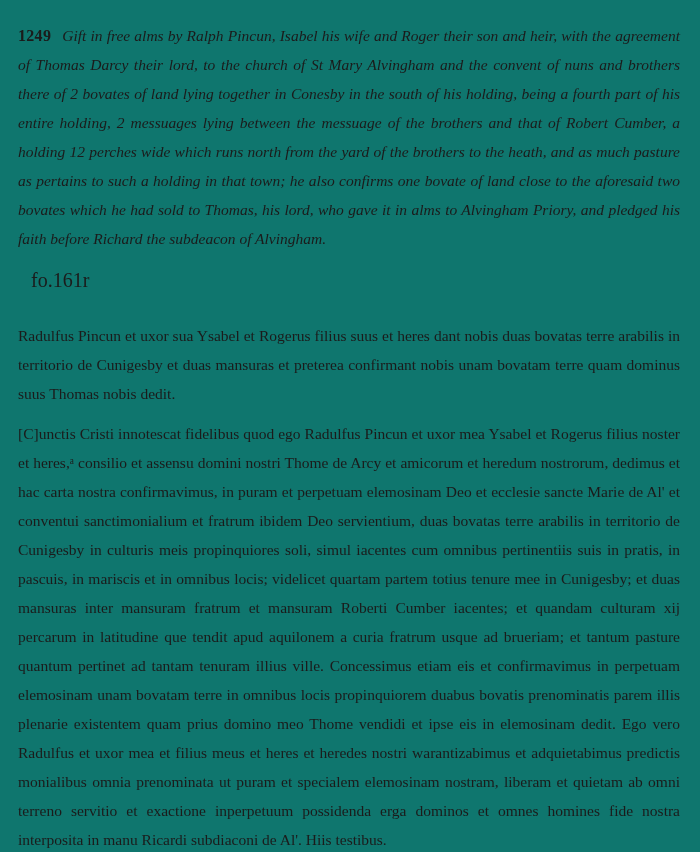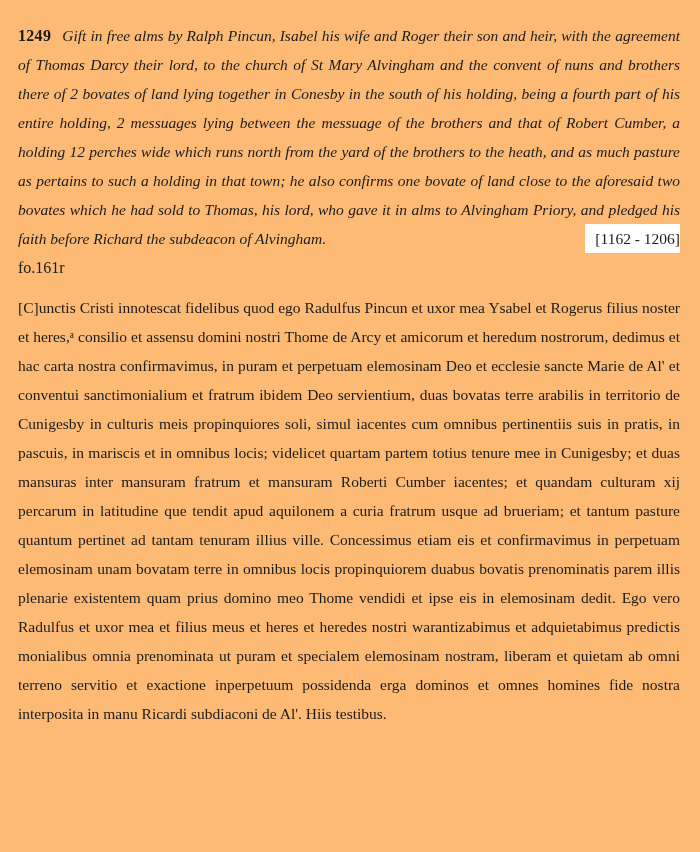--- a/index.html
+++ b/index.html
@@ -6,21 +6,21 @@
     margin: 0;
     padding: 0;
     background: #ffffff;
   }
   .page {
     position: relative;
     width: 700px;
     height: 852px;
     box-sizing: border-box;
     padding: 21px 20px 0 18px;
-    background: #fdba74;
+    background: #0f766e;
     color: #1b1b1b;
     font-family: "Liberation Serif", "DejaVu Serif", serif;
     overflow: hidden;
   }
   .summary {
     position: relative;
     margin: 0;
     font-style: italic;
     font-size: 15.5px;
     line-height: 29px;
@@ -37,22 +37,22 @@
     position: absolute;
     right: 0;
     bottom: 0;
     font-style: normal;
     font-size: 15.5px;
     line-height: 29px;
     background: #ffffff;
     padding-left: 10px;
   }
   .folio {
-    margin: 0;
-    font-size: 16px;
+    margin: 13px;
+    font-size: 20px;
     line-height: 29px;
   }
   .latin {
     margin: 0;
     font-size: 15.5px;
     line-height: 29px;
     text-align: justify;
   }
   .rubric {
     margin-top: 26px;
@@ -61,21 +61,21 @@
     margin-top: 11px;
   }
 </style>
 </head>
 <body>
 
 <div class="page">
 
   <p class="summary">
     <span class="entry-number">1249</span><span>Gift in free alms by Ralph Pincun, Isabel his wife and Roger their son and heir, with the agreement of Thomas Darcy their lord, to the church of St Mary Alvingham and the convent of nuns and brothers there of 2 bovates of land lying together in Conesby in the south of his holding, being a fourth part of his entire holding, 2 messuages lying between the messuage of the brothers and that of Robert Cumber, a holding 12 perches wide which runs north from the yard of the brothers to the heath, and as much pasture as pertains to such a holding in that town; he also confirms one bovate of land close to the aforesaid two bovates which he had sold to Thomas, his lord, who gave it in alms to Alvingham Priory, and pledged his faith before Richard the subdeacon of Alvingham.</span>
-    <span class="date-range">[1162 - 1206]</span>
   </p>
 
   <p class="folio">fo.161r</p>
 
+  <p class="latin rubric">Radulfus Pincun et uxor sua Ysabel et Rogerus filius suus et heres dant nobis duas bovatas terre arabilis in territorio de Cunigesby et duas mansuras et preterea confirmant nobis unam bovatam terre quam dominus suus Thomas nobis dedit.</p>
 
   <p class="latin charter">[C]unctis Cristi innotescat fidelibus quod ego Radulfus Pincun et uxor mea Ysabel et Rogerus filius noster et heres,ᵃ consilio et assensu domini nostri Thome de Arcy et amicorum et heredum nostrorum, dedimus et hac carta nostra confirmavimus, in puram et perpetuam elemosinam Deo et ecclesie sancte Marie de Al' et conventui sanctimonialium et fratrum ibidem Deo servientium, duas bovatas terre arabilis in territorio de Cunigesby in culturis meis propinquiores soli, simul iacentes cum omnibus pertinentiis suis in pratis, in pascuis, in mariscis et in omnibus locis; videlicet quartam partem totius tenure mee in Cunigesby; et duas mansuras inter mansuram fratrum et mansuram Roberti Cumber iacentes; et quandam culturam xij percarum in latitudine que tendit apud aquilonem a curia fratrum usque ad brueriam; et tantum pasture quantum pertinet ad tantam tenuram illius ville.  Concessimus etiam eis et confirmavimus in perpetuam elemosinam unam bovatam terre in omnibus locis propinquiorem duabus bovatis prenominatis parem illis plenarie existentem quam prius domino meo Thome vendidi et ipse eis in elemosinam dedit.  Ego vero Radulfus et uxor mea et filius meus et heres et heredes nostri warantizabimus et adquietabimus predictis monialibus omnia prenominata ut puram et specialem elemosinam nostram, liberam et quietam ab omni terreno servitio et exactione inperpetuum possidenda erga dominos et omnes homines fide nostra interposita in manu Ricardi subdiaconi de Al'.  Hiis testibus.</p>
 
 </div>
 
 </body></html>

